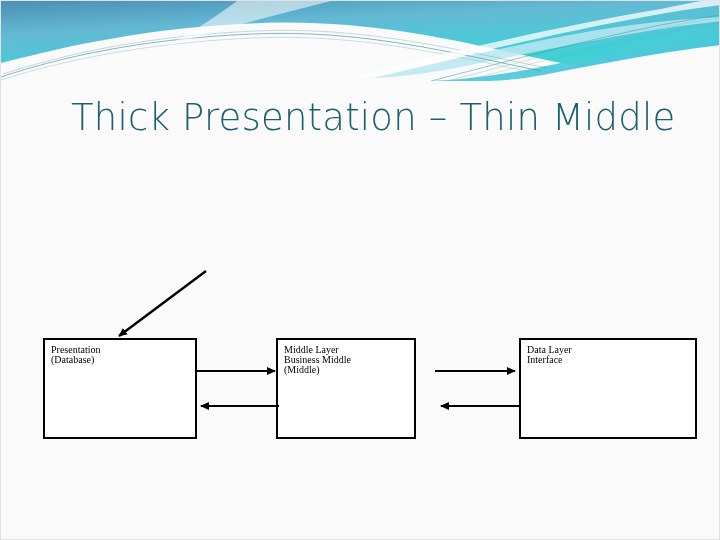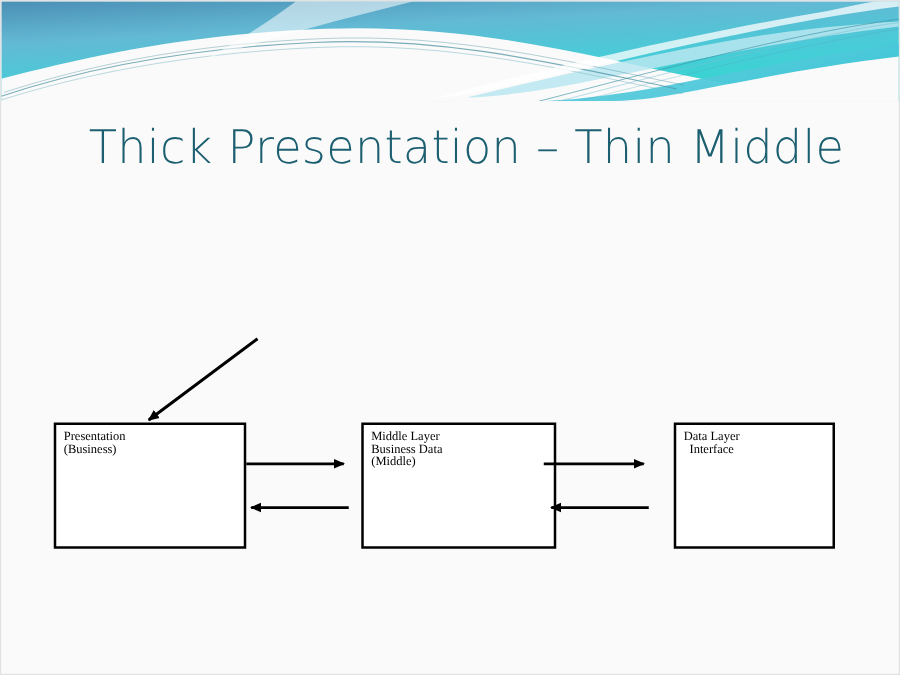--- a/index.html
+++ b/index.html
@@ -128,33 +128,33 @@
     </svg>
   </div>
 
   <div id="title">Thick Presentation – Thin Middle</div>
 
   <div id="diagram">
 
     <div class="layer-box" style="left:42px; top:337px; width:154px; height:101px;">
       <div class="box-text">
         <div>Presentation</div>
-        <div>(Business)</div>
+        <div>(Database)</div>
       </div>
     </div>
 
-    <div class="layer-box" style="left:288px; top:337px; width:156px; height:101px;">
+    <div class="layer-box" style="left:275px; top:337px; width:140px; height:101px;">
       <div class="box-text">
         <div>Middle Layer</div>
-        <div>Business Data</div>
+        <div>Business Middle</div>
         <div>(Middle)</div>
       </div>
     </div>
 
-    <div class="layer-box" style="left:538px; top:337px; width:129px; height:101px;text-align:center;">
+    <div class="layer-box" style="left:518px; top:337px; width:178px; height:101px;">
       <div class="box-text">
         <div>Data Layer</div>
         <div>Interface</div>
       </div>
     </div>
 
     <svg id="arrows" viewBox="0 0 720 540" xmlns="http://www.w3.org/2000/svg">
       <defs>
         <marker id="arrowR" markerWidth="9" markerHeight="9" refX="8" refY="4.5" orient="auto" markerUnits="userSpaceOnUse">
           <path d="M0,0.6 L9,4.5 L0,8.4 Z" fill="#000000"></path>

